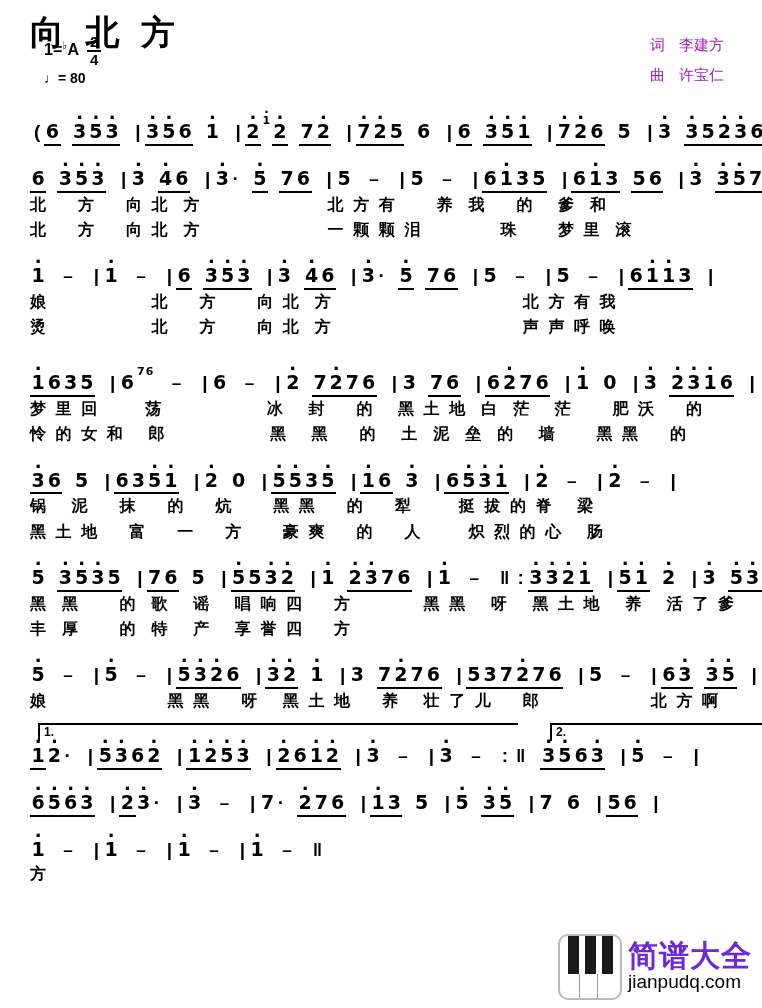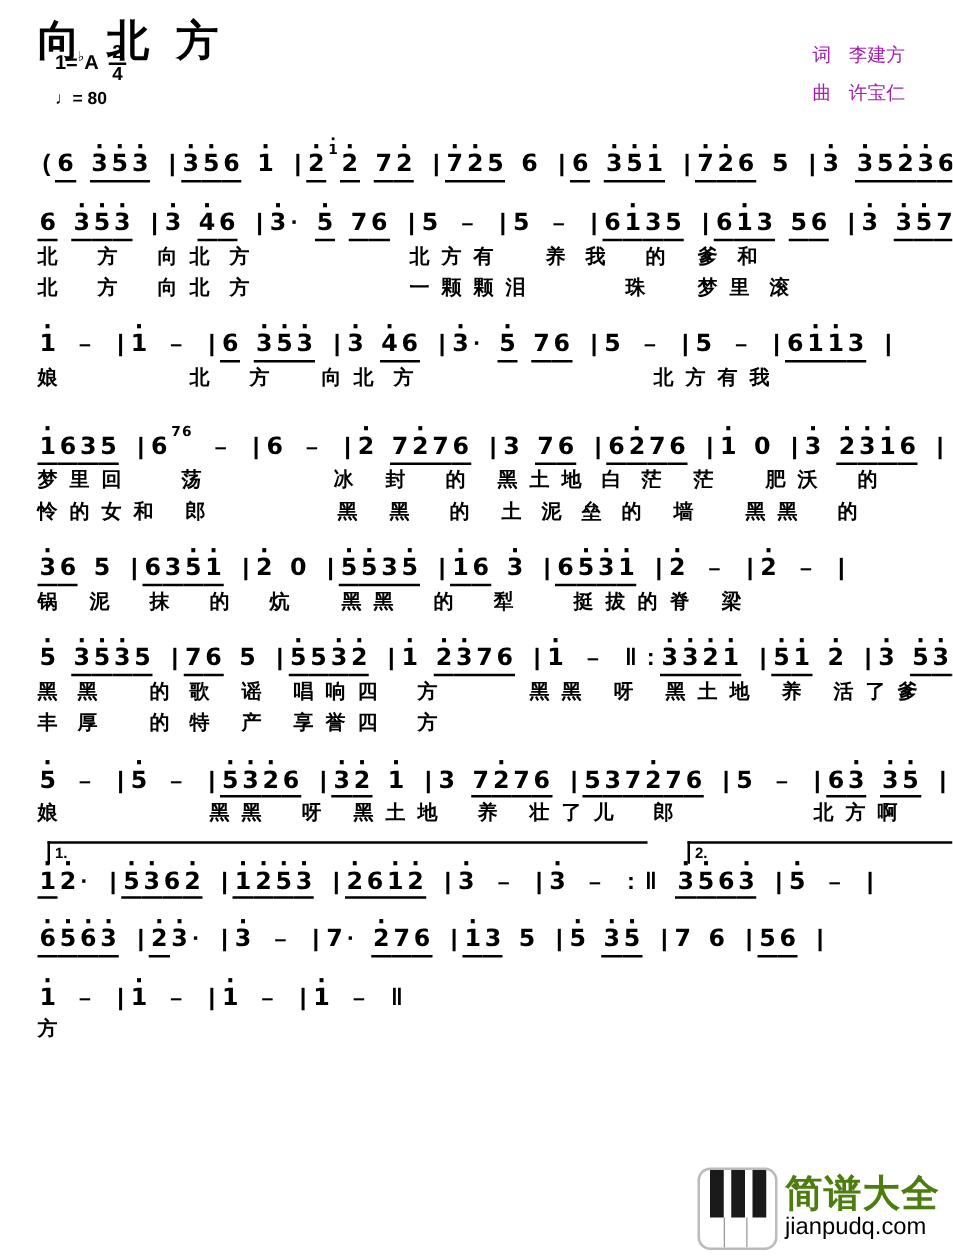--- a/index.html
+++ b/index.html
@@ -48,21 +48,21 @@
   .volta.v2{left:520px;width:214px;}
   
   .brand{position:absolute;right:10px;bottom:8px;display:flex;align-items:center;}
   .piano{width:60px;height:62px;border:2px solid #bbb;border-radius:10px;background:#fff;
          position:relative;overflow:hidden;margin-right:6px;flex:0 0 auto;}
   .piano .bk{position:absolute;top:0;width:11px;height:38px;background:#1a1a1a;}
   .piano .bk1{left:8px;} .piano .bk2{left:25px;} .piano .bk3{left:42px;}
   .piano .wl{position:absolute;top:38px;bottom:0;width:1px;background:#999;}
   .piano .wl1{left:19px;} .piano .wl2{left:37px;}
   .brand-text{display:flex;flex-direction:column;align-items:flex-start;}
-  .brand-name{font-size:30px;font-weight:bold;color:#4d7c0f;line-height:1;letter-spacing:1px;}
+  .brand-name{font-size:30px;font-weight:bold;color:#6d28d9;line-height:1;letter-spacing:1px;}
   .brand-url{font-size:19px;color:#000000;line-height:1.15;}
 </style>
 </head>
 <body>
 
 <div class="sheet">
 
   <div class="header">
     <div class="title">向 北 方</div>
     <div class="keysig">
@@ -89,31 +89,33 @@
 
   <div class="line">
     <div class="music"><span class="note u1">6</span><span class="sp"></span><span class="note od u1">3</span><span class="note od u1">5</span><span class="note od u1">3</span><span class="sp"></span><span class="bar">|</span><span class="note od">3</span><span class="sp"></span><span class="note od u1">4</span><span class="note u1">6</span><span class="sp"></span><span class="bar">|</span><span class="note od">3</span><span class="aug">·</span><span class="sp"></span><span class="note od u1">5</span><span class="sp"></span><span class="note u1">7</span><span class="note u1">6</span><span class="sp"></span><span class="bar">|</span><span class="note">5</span><span class="sp"></span><span class="dash">–</span><span class="sp"></span><span class="bar">|</span><span class="note">5</span><span class="sp"></span><span class="dash">–</span><span class="sp"></span><span class="bar">|</span><span class="note u1">6</span><span class="note od u1">1</span><span class="note u1">3</span><span class="note u1">5</span><span class="sp"></span><span class="bar">|</span><span class="note u1">6</span><span class="note od u1">1</span><span class="note u1">3</span><span class="sp"></span><span class="note u1">5</span><span class="note u1">6</span><span class="sp"></span><span class="bar">|</span><span class="note od">3</span><span class="sp"></span><span class="note od u1">3</span><span class="note od u1">5</span><span class="note u1">7</span><span class="sp"></span></div>
     <div class="lyric">北　　方　　向 北　方　　　　　　　　北 方 有　　 养　我　　的　 爹　和</div>
     <div class="lyric">北　　方　　向 北　方　　　　　　　　一 颗 颗 泪　　　　　珠　　 梦 里　滚</div>
   </div>
 
   <div class="line">
     <div class="music"><span class="note od">1</span><span class="sp"></span><span class="dash">–</span><span class="sp"></span><span class="bar">|</span><span class="note od">1</span><span class="sp"></span><span class="dash">–</span><span class="sp"></span><span class="bar">|</span><span class="note u1">6</span><span class="sp"></span><span class="note od u1">3</span><span class="note od u1">5</span><span class="note od u1">3</span><span class="sp"></span><span class="bar">|</span><span class="note od">3</span><span class="sp"></span><span class="note od u1">4</span><span class="note u1">6</span><span class="sp"></span><span class="bar">|</span><span class="note od">3</span><span class="aug">·</span><span class="sp"></span><span class="note od u1">5</span><span class="sp"></span><span class="note u1">7</span><span class="note u1">6</span><span class="sp"></span><span class="bar">|</span><span class="note">5</span><span class="sp"></span><span class="dash">–</span><span class="sp"></span><span class="bar">|</span><span class="note">5</span><span class="sp"></span><span class="dash">–</span><span class="sp"></span><span class="bar">|</span><span class="note u1">6</span><span class="note od u1">1</span><span class="note od u1">1</span><span class="note u1">3</span><span class="sp"></span><span class="bar">|</span></div>
     <div class="lyric">娘　　　　　　 北　　方　　 向 北　方　　　　　　　　　　　　北 方 有 我</div>
+    <div class="lyric">烫　　　　　　 北　　方　　 向 北　方　　　　　　　　　　　　声 声 呼 唤</div>
   </div>
 
   <div class="line">
     <div class="music"><span class="note od u1">1</span><span class="note u1">6</span><span class="note u1">3</span><span class="note u1">5</span><span class="sp"></span><span class="bar">|</span><span class="note">6</span><span class="grace"><span class="note">7</span><span class="note">6</span></span><span class="sp"></span><span class="dash">–</span><span class="sp"></span><span class="bar">|</span><span class="note">6</span><span class="sp"></span><span class="dash">–</span><span class="sp"></span><span class="bar">|</span><span class="note od">2</span><span class="sp"></span><span class="note u1">7</span><span class="note od u1">2</span><span class="note u1">7</span><span class="note u1">6</span><span class="sp"></span><span class="bar">|</span><span class="note">3</span><span class="sp"></span><span class="note u1">7</span><span class="note u1">6</span><span class="sp"></span><span class="bar">|</span><span class="note u1">6</span><span class="note od u1">2</span><span class="note u1">7</span><span class="note u1">6</span><span class="sp"></span><span class="bar">|</span><span class="note od">1</span><span class="sp"></span><span class="note">0</span><span class="sp"></span><span class="bar">|</span><span class="note od">3</span><span class="sp"></span><span class="note od u1">2</span><span class="note od u1">3</span><span class="note od u1">1</span><span class="note u1">6</span><span class="sp"></span><span class="bar">|</span></div>
     <div class="lyric">梦 里 回　　　荡　　　　　　 冰　 封　　的　 黑 土 地　白　茫　 茫　　 肥 沃　　的</div>
     <div class="lyric">怜 的 女 和　 郎　　　　　　 黑　 黑　　的　 土　泥　垒　的　 墙　　 黑 黑　　的</div>
   </div>
 
   <div class="line">
     <div class="music"><span class="note od u1">3</span><span class="note u1">6</span><span class="sp"></span><span class="note">5</span><span class="sp"></span><span class="bar">|</span><span class="note u1">6</span><span class="note u1">3</span><span class="note od u1">5</span><span class="note od u1">1</span><span class="sp"></span><span class="bar">|</span><span class="note od">2</span><span class="sp"></span><span class="note">0</span><span class="sp"></span><span class="bar">|</span><span class="note od u1">5</span><span class="note od u1">5</span><span class="note u1">3</span><span class="note od u1">5</span><span class="sp"></span><span class="bar">|</span><span class="note od u1">1</span><span class="note u1">6</span><span class="sp"></span><span class="note od">3</span><span class="sp"></span><span class="bar">|</span><span class="note u1">6</span><span class="note od u1">5</span><span class="note od u1">3</span><span class="note od u1">1</span><span class="sp"></span><span class="bar">|</span><span class="note od">2</span><span class="sp"></span><span class="dash">–</span><span class="sp"></span><span class="bar">|</span><span class="note od">2</span><span class="sp"></span><span class="dash">–</span><span class="sp"></span><span class="bar">|</span></div>
     <div class="lyric">锅　 泥　　抹　　的　　炕　　 黑 黑　　的　　犁　　　挺 拔 的 脊　 梁</div>
+    <div class="lyric">黑 土 地　　富　　一　　方　　 豪 爽　　的　　人　　　炽 烈 的 心　 肠</div>
   </div>
 
   <div class="line">
     <div class="music"><span class="note od">5</span><span class="sp"></span><span class="note od u1">3</span><span class="note od u1">5</span><span class="note od u1">3</span><span class="note u1">5</span><span class="sp"></span><span class="bar">|</span><span class="note u1">7</span><span class="note u1">6</span><span class="sp"></span><span class="note">5</span><span class="sp"></span><span class="bar">|</span><span class="note od u1">5</span><span class="note u1">5</span><span class="note od u1">3</span><span class="note od u1">2</span><span class="sp"></span><span class="bar">|</span><span class="note od">1</span><span class="sp"></span><span class="note od u1">2</span><span class="note od u1">3</span><span class="note u1">7</span><span class="note u1">6</span><span class="sp"></span><span class="bar">|</span><span class="note od">1</span><span class="sp"></span><span class="dash">–</span><span class="sp"></span><span class="sym">‖</span><span class="sym">:</span><span class="note od u1">3</span><span class="note od u1">3</span><span class="note od u1">2</span><span class="note od u1">1</span><span class="sp"></span><span class="bar">|</span><span class="note od u1">5</span><span class="note od u1">1</span><span class="sp"></span><span class="note od">2</span><span class="sp"></span><span class="bar">|</span><span class="note od">3</span><span class="sp"></span><span class="note od u1">5</span><span class="note od u1">3</span><span class="note u1">6</span><span class="sp"></span></div>
     <div class="lyric">黑　黑　　 的　歌　 谣　 唱 响 四　　方　　　　 黑 黑　 呀　 黑 土 地　 养　 活 了 爹</div>
     <div class="lyric">丰　厚　　 的　特　 产　 享 誉 四　　方</div>
   </div>
 
   <div class="line">
     <div class="music"><span class="note od">5</span><span class="sp"></span><span class="dash">–</span><span class="sp"></span><span class="bar">|</span><span class="note od">5</span><span class="sp"></span><span class="dash">–</span><span class="sp"></span><span class="bar">|</span><span class="note od u1">5</span><span class="note od u1">3</span><span class="note od u1">2</span><span class="note u1">6</span><span class="sp"></span><span class="bar">|</span><span class="note od u1">3</span><span class="note od u1">2</span><span class="sp"></span><span class="note od">1</span><span class="sp"></span><span class="bar">|</span><span class="note">3</span><span class="sp"></span><span class="note u1">7</span><span class="note od u1">2</span><span class="note u1">7</span><span class="note u1">6</span><span class="sp"></span><span class="bar">|</span><span class="note u1">5</span><span class="note u1">3</span><span class="note u1">7</span><span class="note od u1">2</span><span class="note u1">7</span><span class="note u1">6</span><span class="sp"></span><span class="bar">|</span><span class="note">5</span><span class="sp"></span><span class="dash">–</span><span class="sp"></span><span class="bar">|</span><span class="note u1">6</span><span class="note od u1">3</span><span class="sp"></span><span class="note od u1">3</span><span class="note od u1">5</span><span class="sp"></span><span class="bar">|</span></div>

